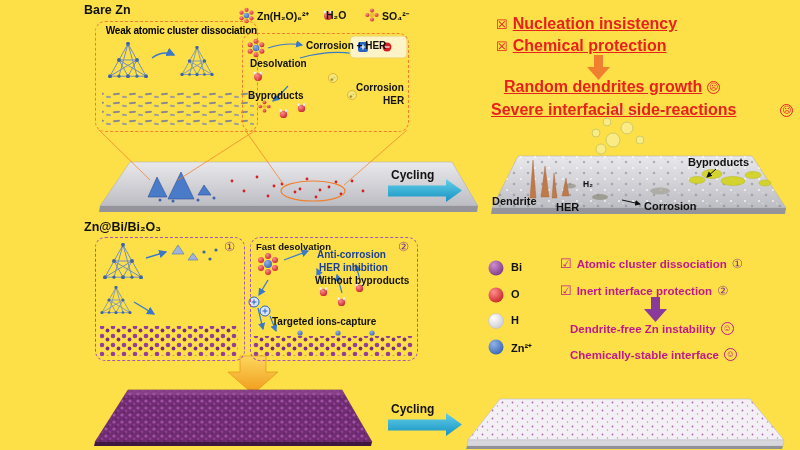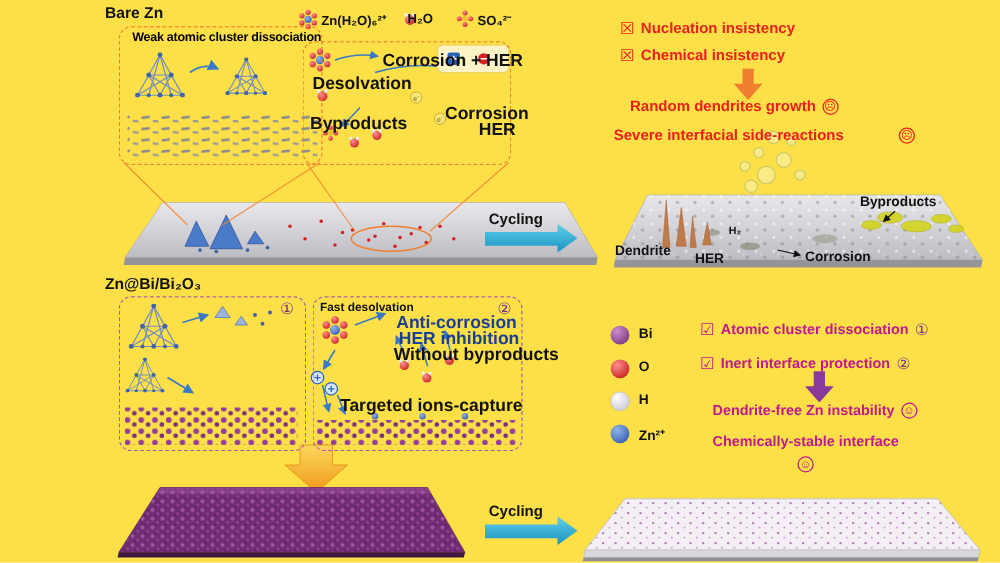--- a/index.html
+++ b/index.html
@@ -5,26 +5,26 @@
   * { margin:0; padding:0; box-sizing:border-box; }
   body { font-family:"Liberation Sans", sans-serif; background:#fff; }
   #canvas { position:relative; width:800px; height:450px; background:#fde047; overflow:hidden; }
   .abs { position:absolute; white-space:nowrap; }
   #art { position:absolute; left:0; top:0; }
   .lbl-section { font-size:12.5px; font-weight:700; color:#111; }
   .obox { position:absolute; border:1.6px dashed #f08030; border-radius:10px; }
   .pbox { position:absolute; border:1.6px dashed #ad54ae; border-radius:10px; }
   .box-title { font-size:10px; font-weight:700; color:#000; text-align:right; padding-top:3px; letter-spacing:-0.2px; white-space:nowrap; }
   .lbl-legend { font-size:10.5px; font-weight:700; color:#111; }
-  .lbl-tiny { font-size:14px; font-weight:700; color:#111; }
+  .lbl-tiny { font-size:10px; font-weight:700; color:#111; }
   .lbl-tiny.blue { color:#1b3f93; }
   .row { display:flex; align-items:center; gap:5px; }
   .red { color:#e8201e; }
   .mag { color:#c2188e; }
-  .prob { font-size:12px; font-weight:700; }
+  .prob { font-size:16px; font-weight:700;text-decoration:underline; }
   .adv { font-size:11.5px; font-weight:700; }
   .chk { font-size:13px; line-height:1; }
   .face { display:inline-flex; width:13px; height:13px; border:1.3px solid currentColor; border-radius:50%; align-items:center; justify-content:center; font-size:9px; line-height:1; }
   .cnum { color:#7d2f8d; font-size:12.5px; font-weight:400; }
   .surf-lbl { font-size:11px; font-weight:700; color:#111; }
   .surf-lbl.sm { font-size:8.5px; }
   .cycling { font-size:12px; font-weight:700; color:#111; }
   .leg-b { font-size:11px; font-weight:700; color:#111;text-align:center; }
 </style>
 </head>
@@ -322,21 +322,21 @@
   <div class="abs lbl-tiny" style="left:248px; top:90px;">Byproducts</div>
   <div class="abs lbl-tiny" style="left:356px; top:82px;">Corrosion</div>
   <div class="abs lbl-tiny" style="left:383px; top:95px;">HER</div>
 
   <div class="abs row red" style="left:496px; top:15px;">
     <span class="chk">☒</span>
     <span class="prob">Nucleation insistency</span>
   </div>
   <div class="abs row red" style="left:496px; top:37px;">
     <span class="chk">☒</span>
-    <span class="prob">Chemical insistency</span>
+    <span class="prob">Chemical protection</span>
   </div>
   <div class="abs row red" style="left:504px; top:78px;">
     <span class="prob">Random dendrites growth</span>
     <span class="face">☹</span>
   </div>
   <div class="abs row red" style="left:491px; top:101px;gap:44px;">
     <span class="prob">Severe interfacial side-reactions</span>
     <span class="face">☹</span>
   </div>
 
@@ -374,20 +374,20 @@
   </div>
   <div class="abs row mag" style="left:560px; top:283px;">
     <span class="chk">☑</span>
     <span class="adv">Inert interface protection</span>
     <span class="cnum">②</span>
   </div>
   <div class="abs row mag" style="left:570px; top:322px;">
     <span class="adv">Dendrite-free Zn instability</span>
     <span class="face">☺</span>
   </div>
-  <div class="abs row mag" style="left:570px; top:348px;flex-direction:column;">
+  <div class="abs row mag" style="left:570px; top:348px;">
     <span class="adv">Chemically-stable interface</span>
     <span class="face">☺</span>
   </div>
 
   <div class="abs cycling" style="left:391px; top:402px;">Cycling</div>
 
 </div>
 
 </body></html>

